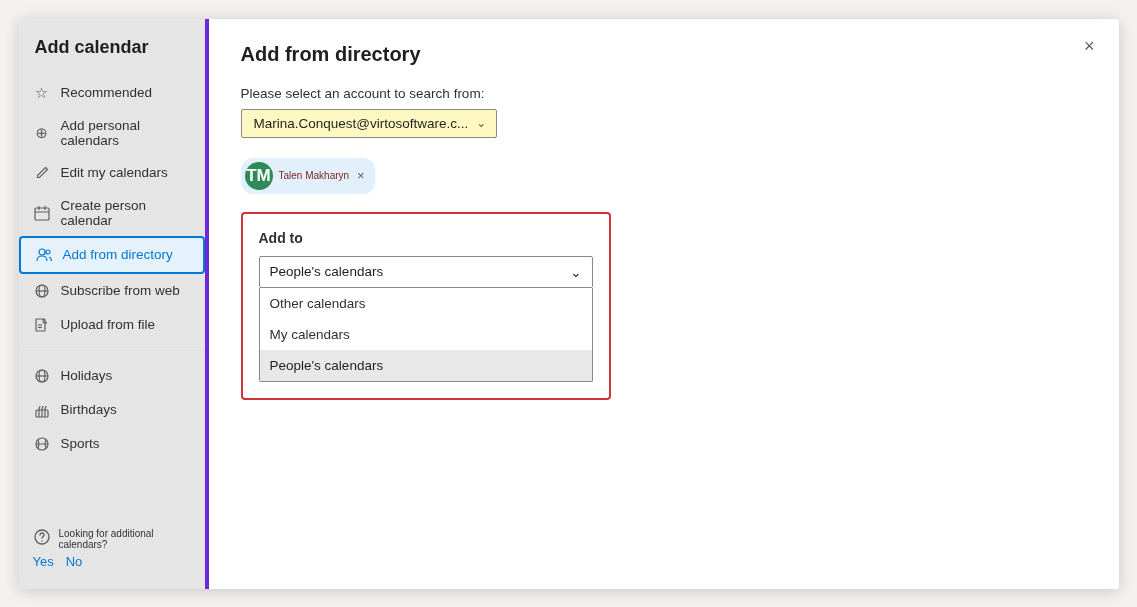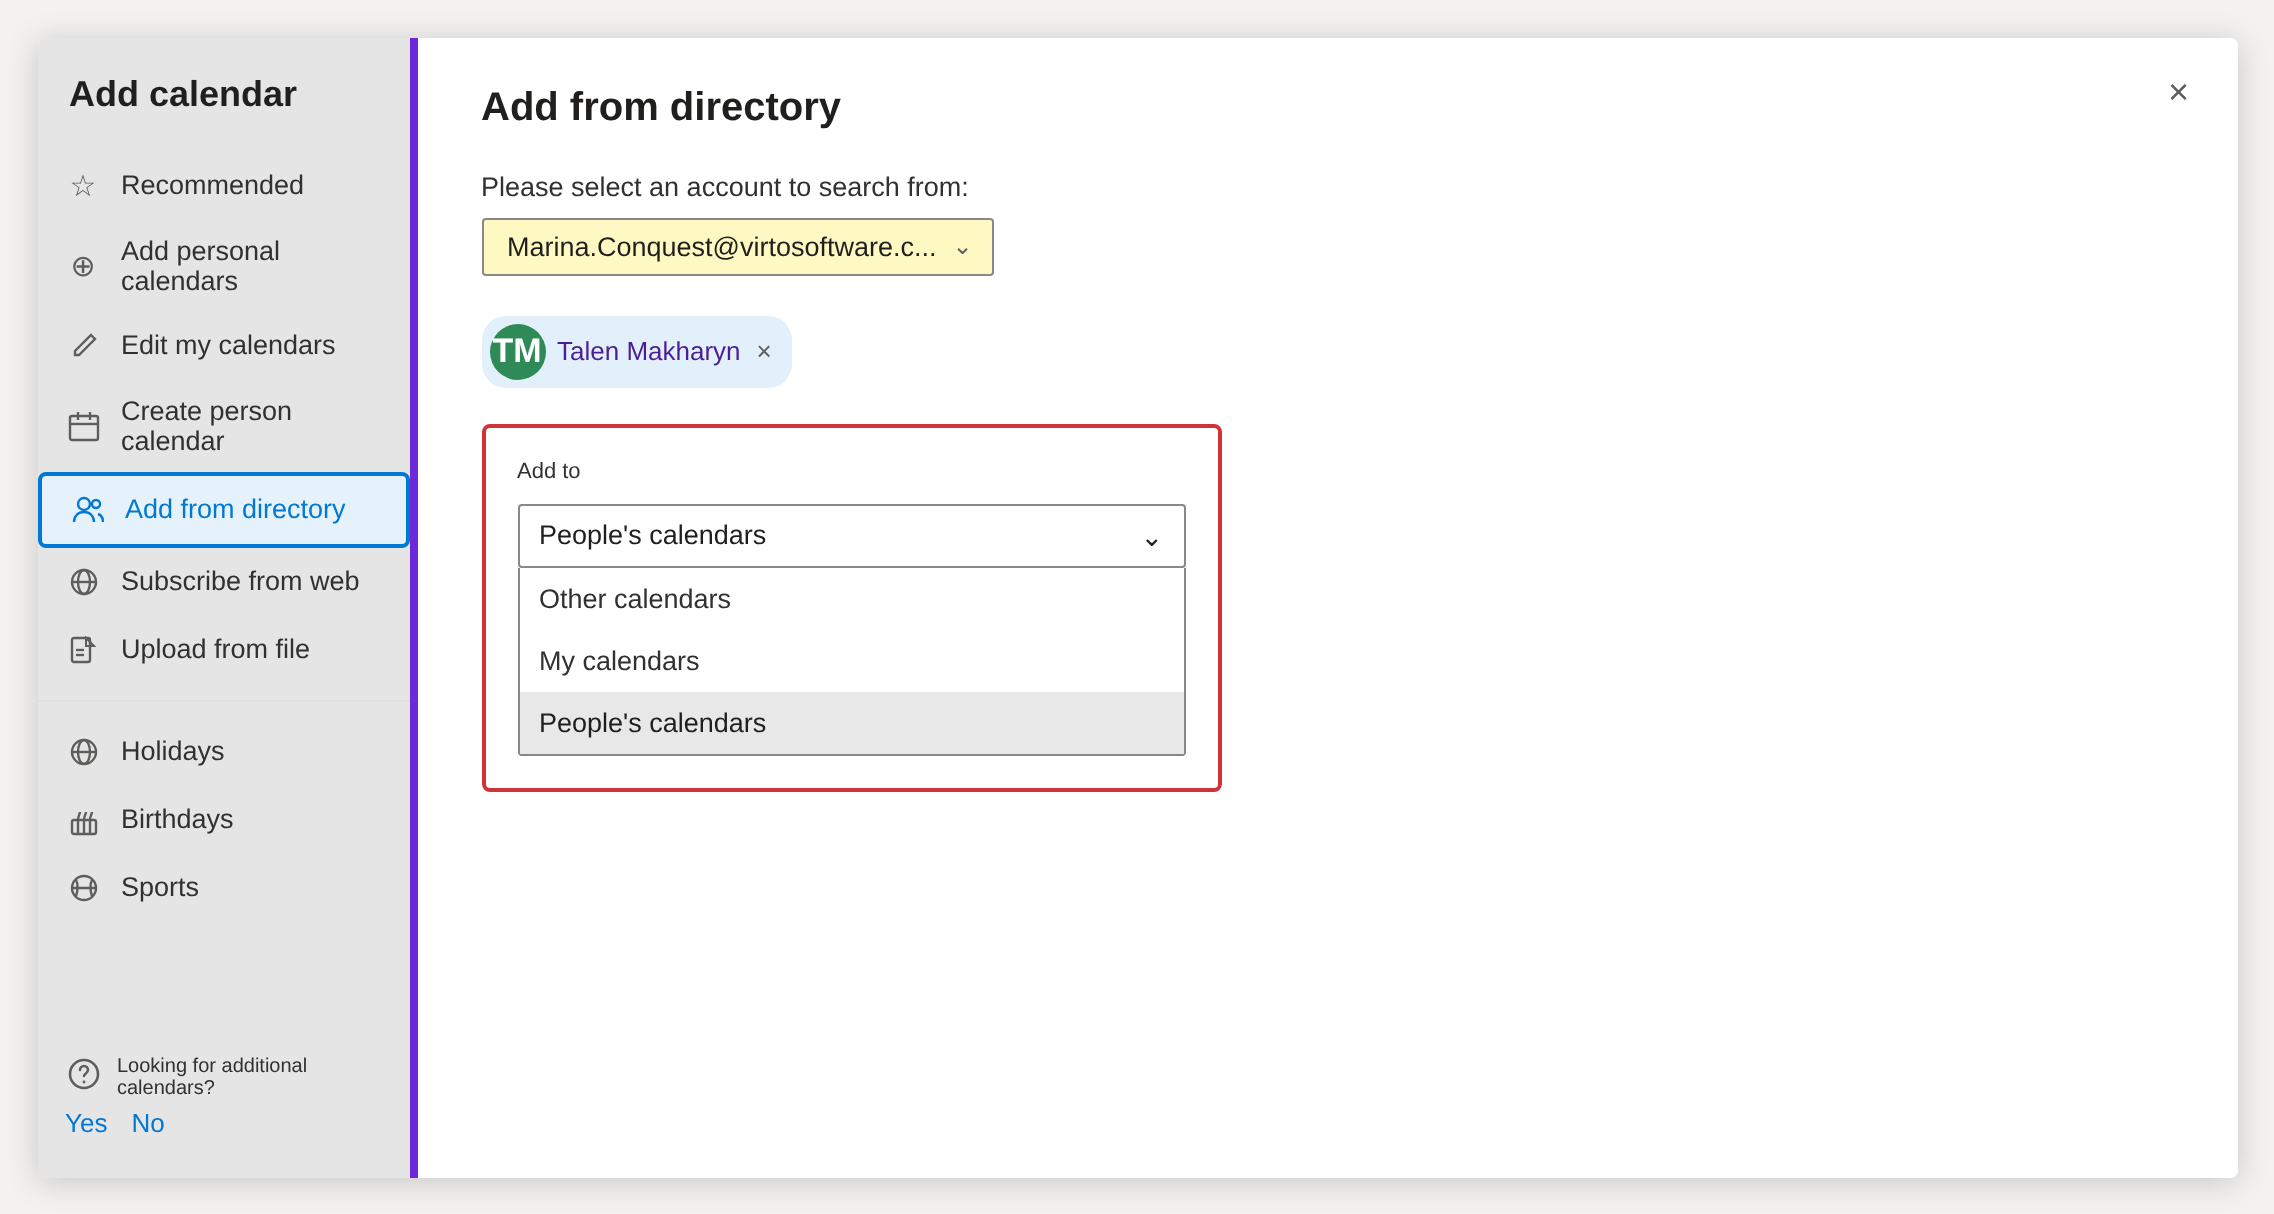--- a/index.html
+++ b/index.html
@@ -173,45 +173,45 @@
       background: #2e8b57;
       color: #fff;
       font-size: 17px;
       font-weight: 600;
       display: flex;
       align-items: center;
       justify-content: center;
       flex-shrink: 0;
     }
     .tag-name {
-      font-size: 13px;
-      color: #4c1d95;
+      font-size: 10px;
+      color: #7f1d1d;
     }
     .tag-remove {
       background: none;
       border: none;
       cursor: pointer;
       color: #605e5c;
       font-size: 13px;
       padding: 0 2px;
       line-height: 1;
     }
     
     .add-to-box {
       border: 2px solid #d13438;
       border-radius: 4px;
       padding: 16px 16px 16px 16px;
       max-width: 370px;
       background: #fff;
     }
     .add-to-label {
-      font-size: 11px;
+      font-size: 14px;
       color: #323130;
       margin-bottom: 10px;
-      font-weight: 400;
+      font-weight: 700;
     }
     .dropdown-select {
       width: 100%;
       border: 1px solid #8a8886;
       border-radius: 2px;
       padding: 7px 10px;
       font-size: 13.5px;
       color: #201f1e;
       display: flex;
       align-items: center;

